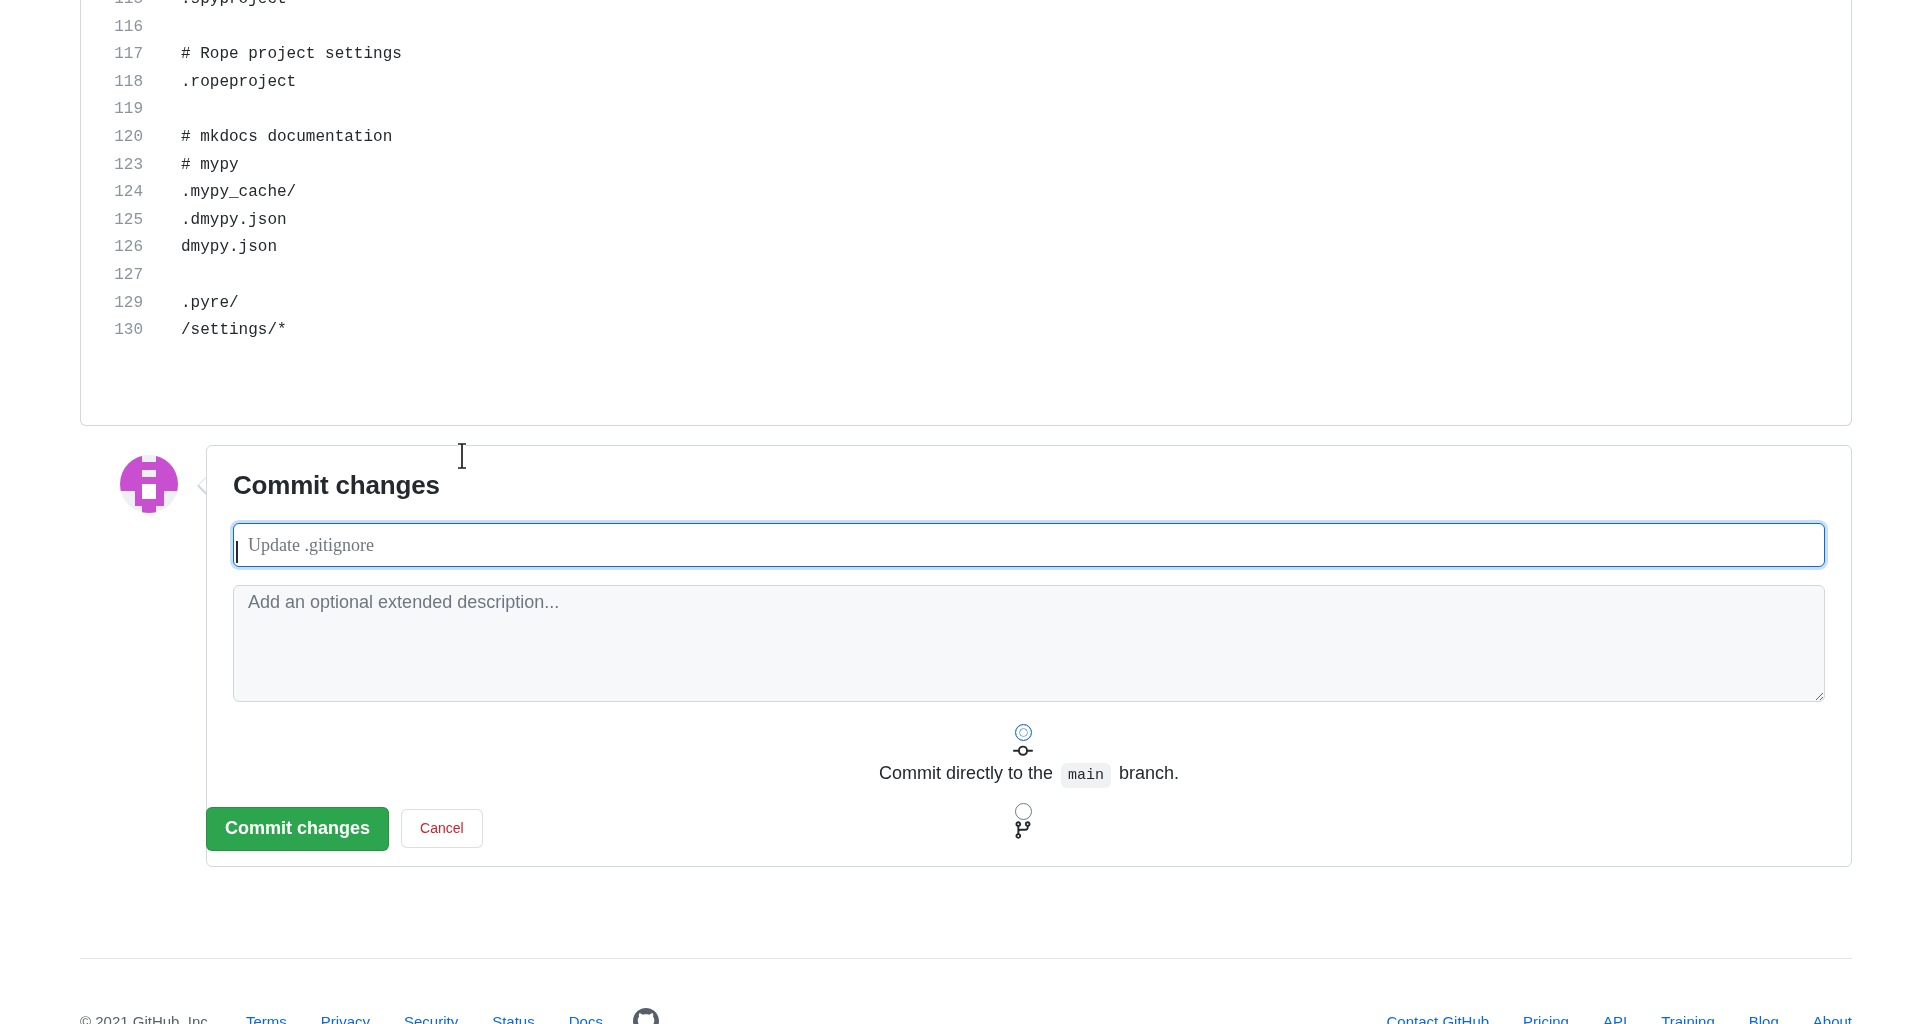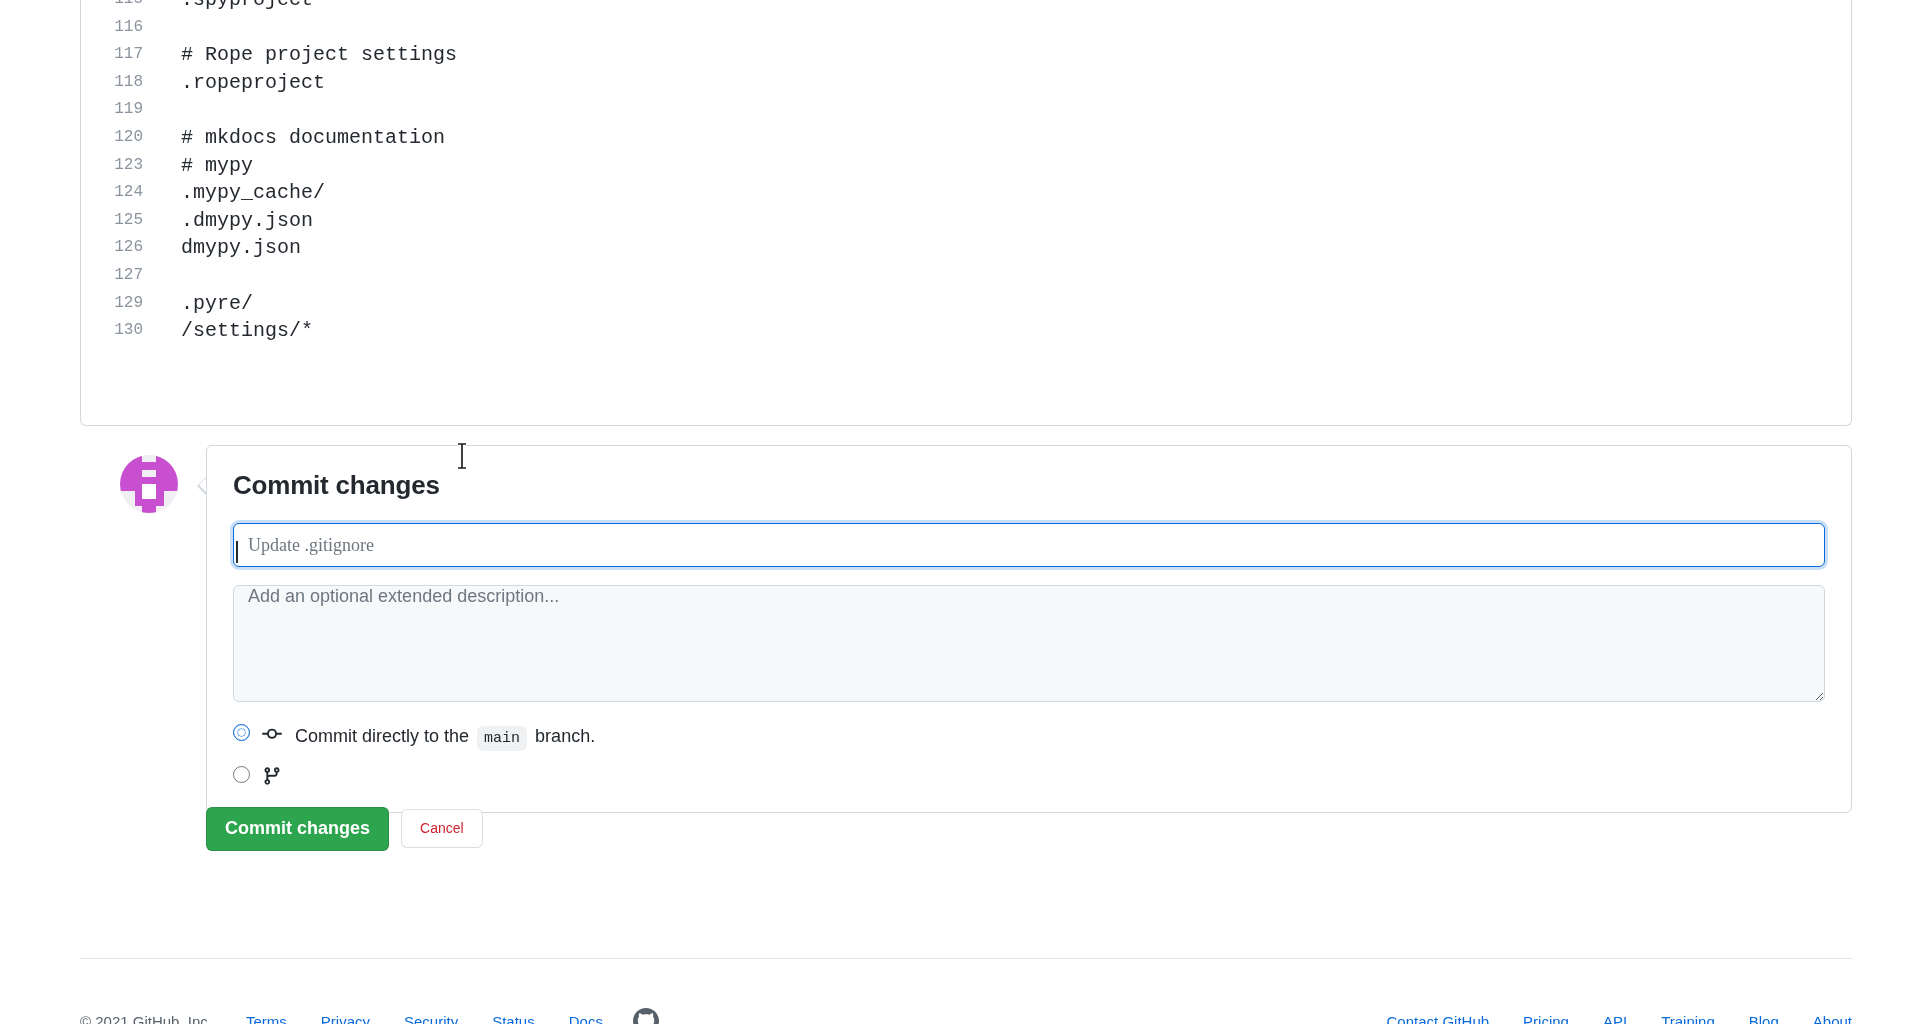--- a/index.html
+++ b/index.html
@@ -34,21 +34,21 @@
     font-family: "Liberation Mono", monospace;
     font-size: 16px;
     line-height: 25.6px;
     vertical-align: top;
     user-select: none;
     white-space: nowrap;
   }
   .lc {
     padding-left: 22px;
     font-family: "Liberation Mono", monospace;
-    font-size: 20px;
+    font-size: 16px;
     line-height: 25.6px;
     color: #24292f;
     white-space: pre;
     vertical-align: top;
   }
 
   
   .commit-wrap {
     position: absolute;
     left: 120px; top: 445px;
@@ -119,39 +119,40 @@
     left: 29px; top: 95px;
     width: 1.6px; height: 22px;
     background: #24292f;
   }
 
   .commit-desc {
     display: block;
     width: 100%;
     height: 117px;
     margin-top: 18px;
-    padding: 0 14px;
+    padding: 6px 14px;
     font-size: 18px;
     font-family: "Liberation Sans", sans-serif;
     color: #24292f;
     background: #f6f8fa;
     border: 1px solid #d0d7de;
     border-radius: 6px;
     outline: none;
     resize: vertical;
   }
   .commit-desc::placeholder { color: #6e7781; opacity: 1; }
 
   .radio-row {
     display: flex;
-    align-items: flex-start;
+    align-items: center;
     margin-top: 22px;
     font-size: 18px;
     line-height: 1.4;
     color: #24292f;
+    flex-direction: column;
   }
   .radio-row.second { margin-top: 15px; }
   .radio {
     width: 17px; height: 17px;
     border-radius: 50%;
     border: 1px solid #6e7781;
     background: #ffffff;
     flex: none;
     margin-right: 12px;
     position: relative;

